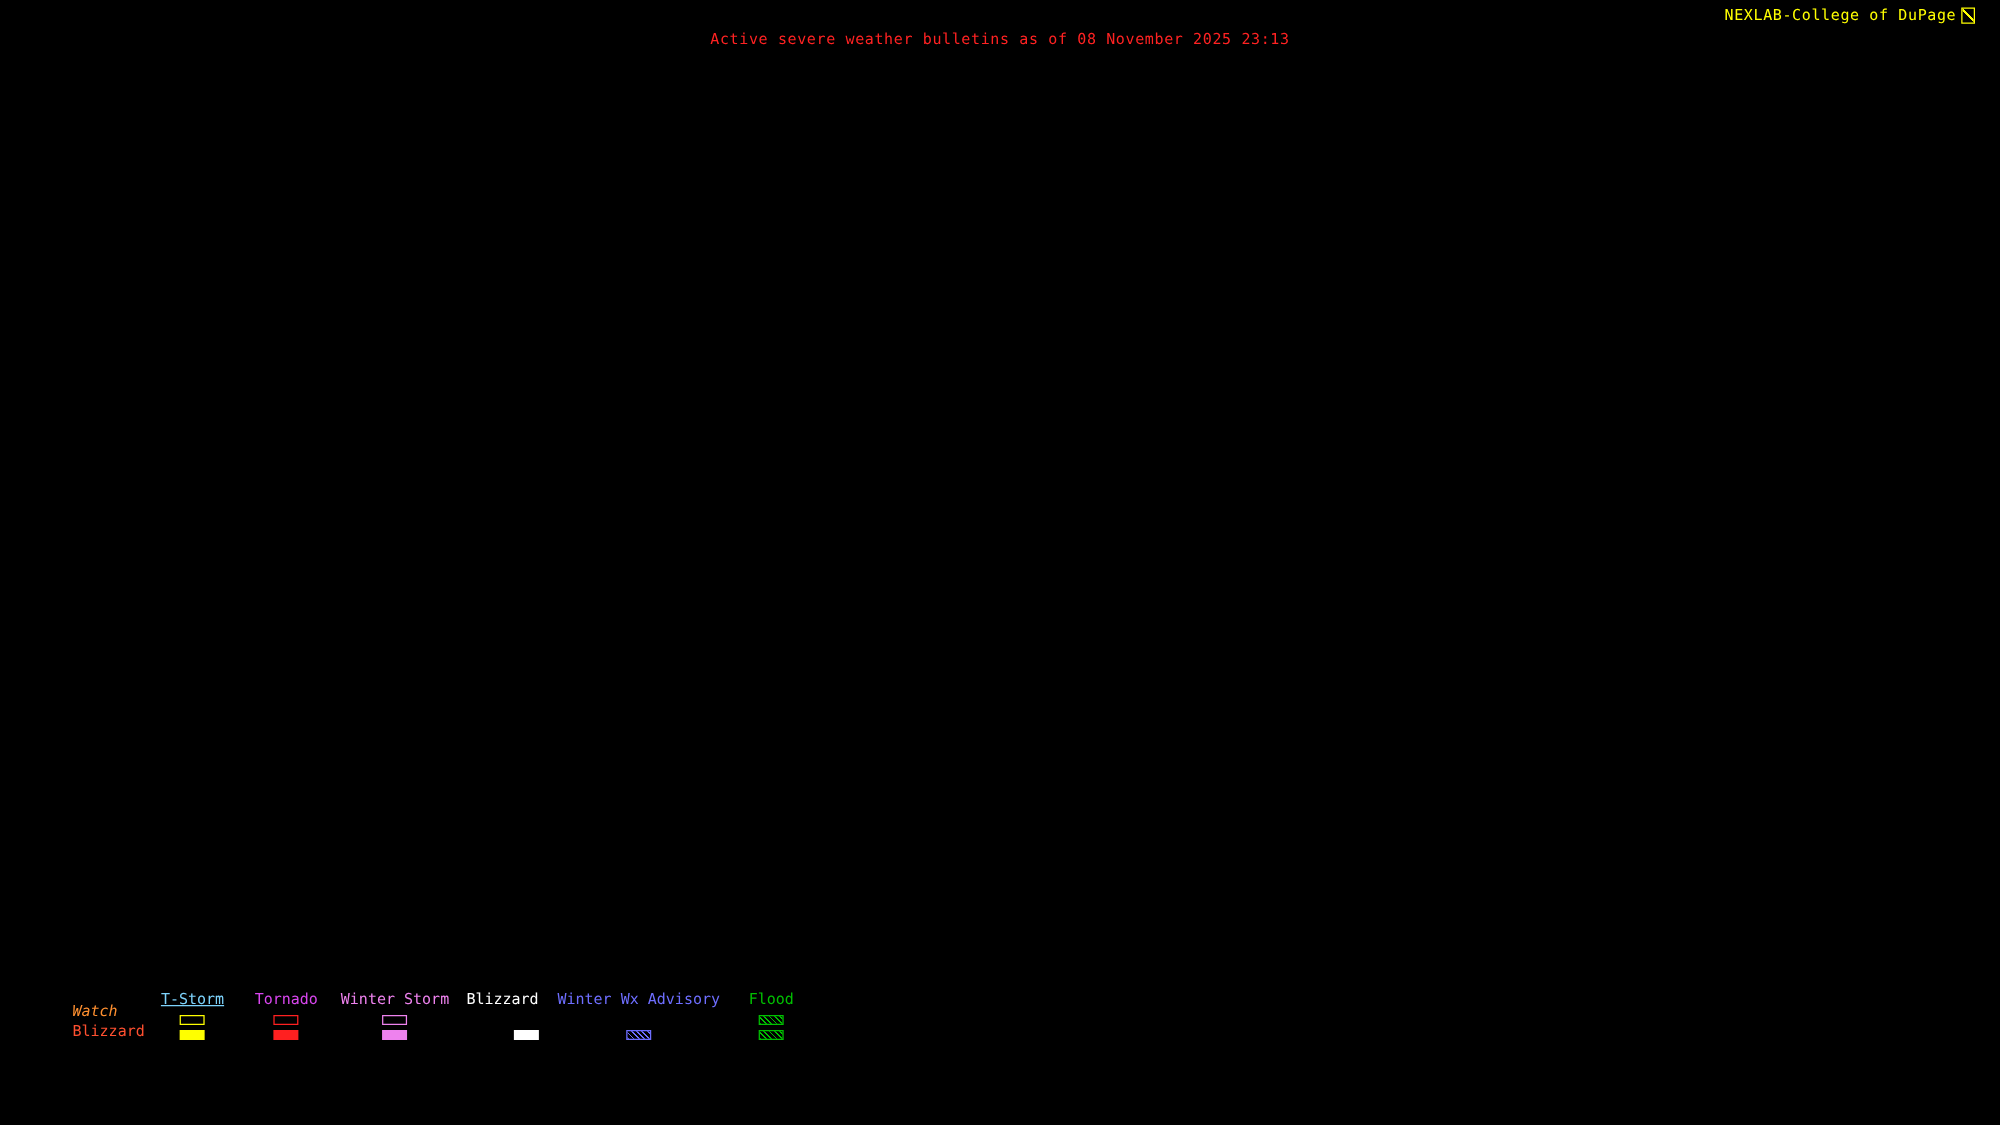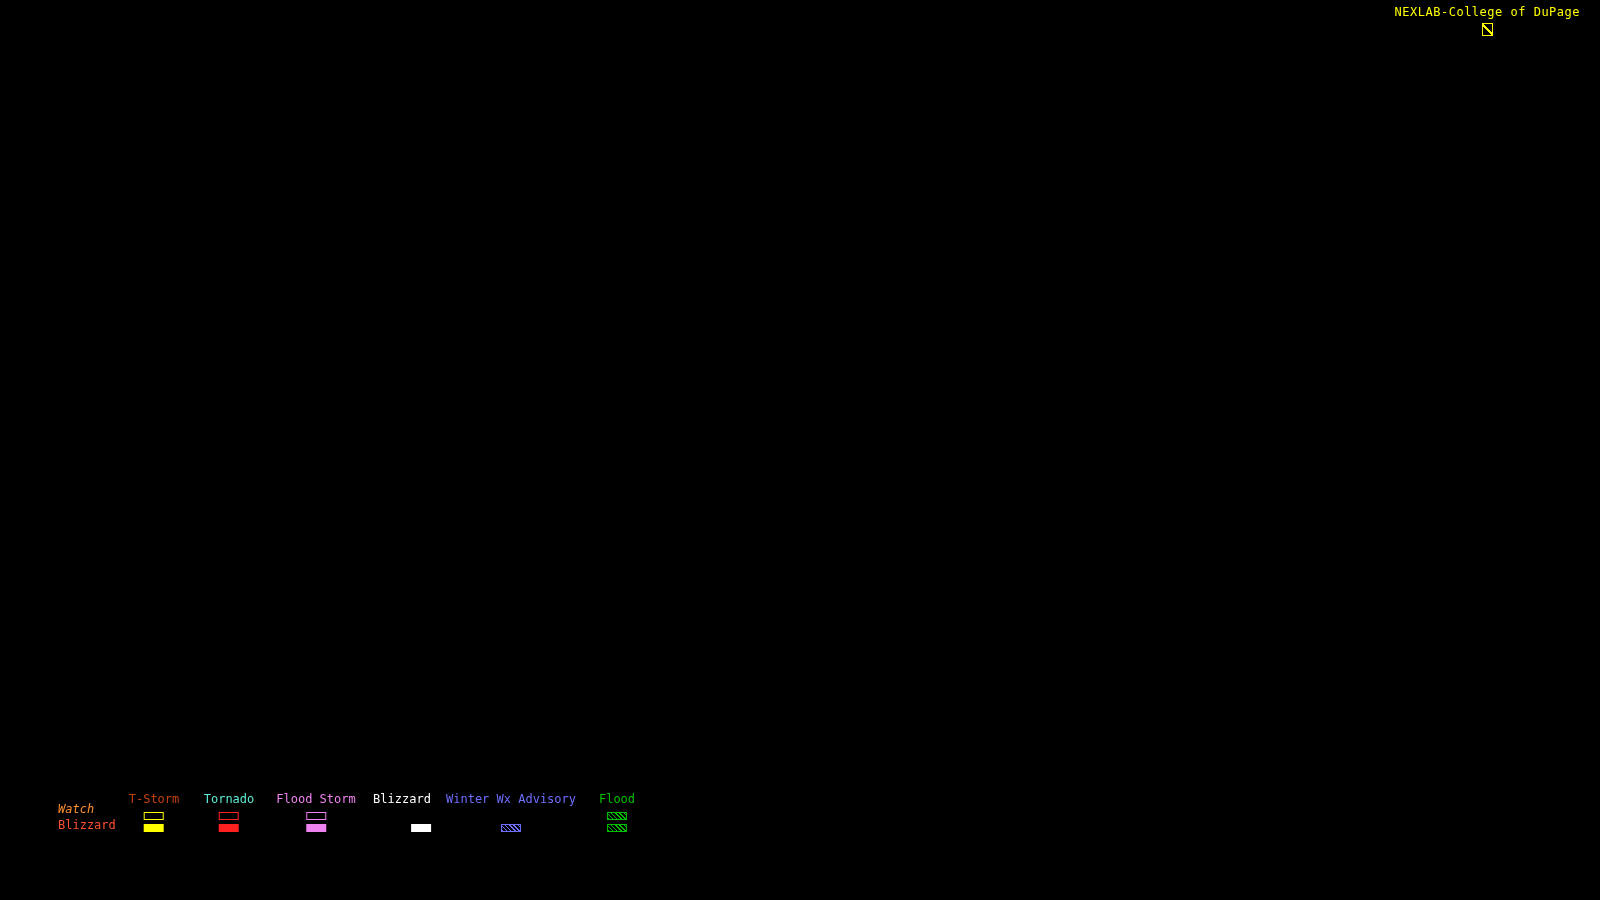--- a/index.html
+++ b/index.html
@@ -25,21 +25,20 @@
     letter-spacing: 0.5px;
   }
   .brand {
     position: absolute;
     top: 5px;
     right: 20px;
     display: flex;
     align-items: center;
     gap: 4px;
     letter-spacing: 0.5px;
-    flex-direction: column;
   }
   .corner-logo {
     width: 9px;
     height: 11px;
     border: 1px solid #ffff00;
     background: linear-gradient(45deg, transparent 44%, #ffff00 44%, #ffff00 56%, transparent 56%);
   }
   .legend {
     position: absolute;
     left: 0;
@@ -73,42 +72,43 @@
     margin-top: 4px;
     box-sizing: border-box;
   }
   .swatch.none { visibility: hidden; }
 </style>
 </head>
 <body>
 
 <div class="canvas">
 
+  <div class="title" style="color: rgb(255, 34, 34);">Active severe weather bulletins as of 08 November 2025 23:13</div>
 
   <div class="brand">
     <span style="color: rgb(255, 255, 0);">NEXLAB-College of DuPage</span>
     <span class="corner-logo"></span>
   </div>
 
   <div class="legend">
     <span class="row-label watch" style="color: rgb(255, 144, 48);">Watch</span>
     <span class="row-label warning" style="color: rgb(255, 80, 48);">Blizzard</span>
     <div id="legend-columns">
         <div class="legend-col" style="left: 154px;">
-          <span class="legend-head" style="color: #c2410c;">T-Storm</span>
+          <span class="legend-head" style="color: #7dd3fc; text-decoration: underline;">T-Storm</span>
           <div class="swatch outline" style="border: 1px solid rgb(255, 255, 0);"></div>
           <div class="swatch fill" style="background: rgb(255, 255, 0);"></div>
         </div>
         <div class="legend-col" style="left: 229px;">
-          <span class="legend-head" style="color: #5eead4;">Tornado</span>
+          <span class="legend-head" style="color: #d946ef;">Tornado</span>
           <div class="swatch outline" style="border: 1px solid rgb(255, 32, 32);"></div>
           <div class="swatch fill" style="background: rgb(255, 32, 32);"></div>
         </div>
         <div class="legend-col" style="left: 316px;">
-          <span class="legend-head" style="color: rgb(238, 130, 238);">Flood Storm</span>
+          <span class="legend-head" style="color: rgb(238, 130, 238);">Winter Storm</span>
           <div class="swatch outline" style="border: 1px solid rgb(238, 130, 238);"></div>
           <div class="swatch fill" style="background: rgb(238, 130, 238);"></div>
         </div>
         <div class="legend-col" style="left: 402px; align-items: flex-end;">
           <span class="legend-head" style="color: rgb(255, 255, 255);">Blizzard</span>
           <div class="swatch none"></div>
           <div class="swatch fill" style="background: rgb(255, 255, 255);"></div>
         </div>
         <div class="legend-col" style="left: 511px;">
           <span class="legend-head" style="color: rgb(110, 110, 255);">Winter Wx Advisory</span>

